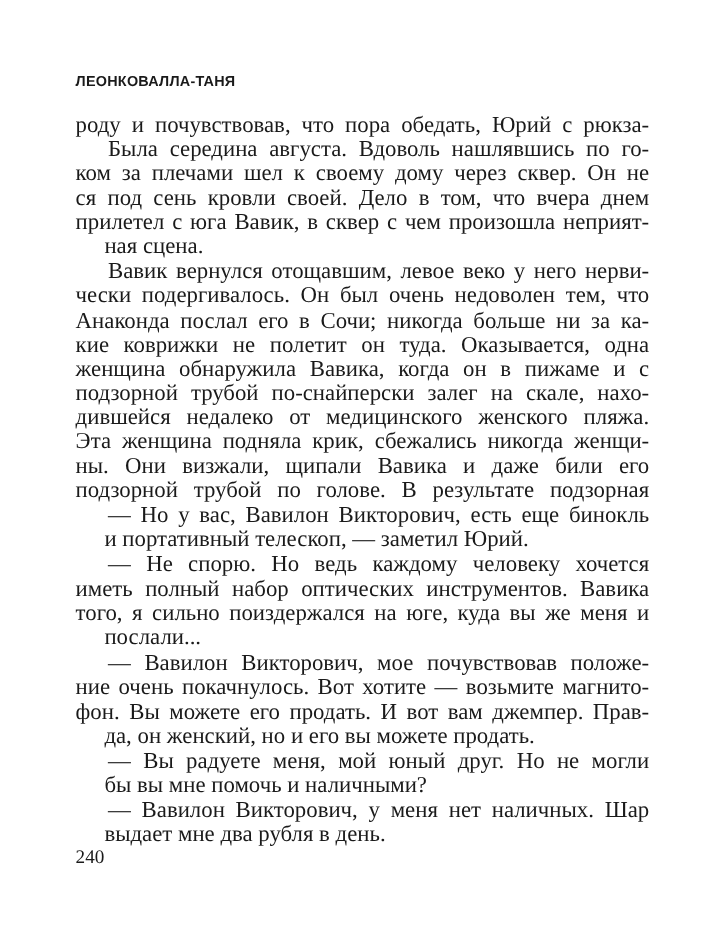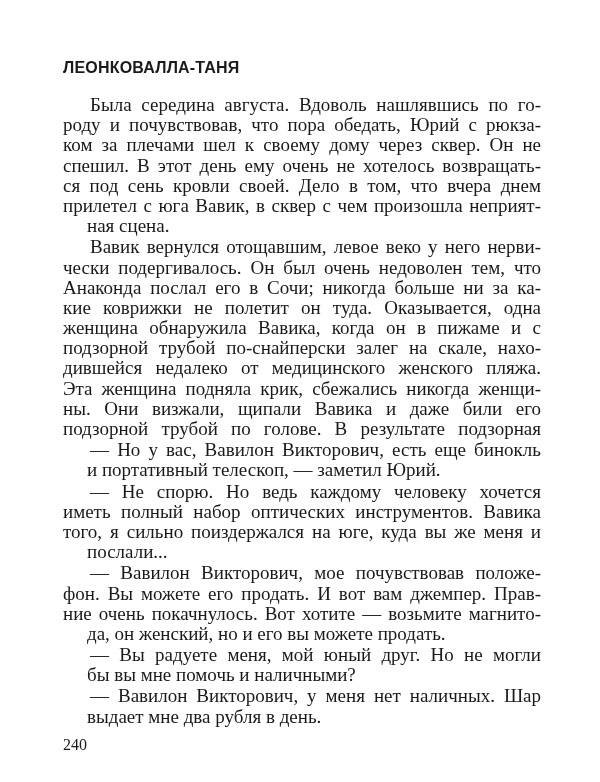--- a/index.html
+++ b/index.html
@@ -4,47 +4,46 @@
 <style>
   html, body { margin: 0; padding: 0; background: #ffffff; }
   body { width: 600px; height: 782px; position: relative; overflow: hidden; }
   .page {
     position: absolute; left: 63px; top: 58px; width: 478px;
     font-family: "Liberation Serif", "DejaVu Serif", serif;
     color: #1a1a1a;
   }
   .header {
     font-family: "Liberation Sans", "DejaVu Sans", sans-serif;
-    font-weight: bold; font-size: 16px; letter-spacing: 0.2px;
+    font-weight: bold; font-size: 12px; letter-spacing: 0.2px;
     margin: 0 0 17px 0; line-height: 20px;
   }
   .line {
     font-size: 19px; line-height: 20.2px; height: 20.2px;
     white-space: nowrap; text-align: justify; text-align-last: justify;
     transform-origin: left; letter-spacing: 0px;
   }
   .line.indent { padding-left: 27px; }
   .line.last { text-align-last: left; margin-left: 24px; }
   .para { margin-bottom: 1px; }
   .pagenum {
-    position: absolute; left: 63px; top: 736px;
+    position: absolute; left: 63px; top: 706px;
     font-family: "Liberation Serif", "DejaVu Serif", serif; font-size: 16px; color: #1a1a1a;
   }
 </style>
 </head>
 <body>
 
 <div class="page">
   <div class="header">ЛЕОНКОВАЛЛА-ТАНЯ</div>
   <div id="body-text">
       <div class="para">
+        <div class="line">роду и почувствовав, что пора обедать, Юрий с рюкза-</div>
         <div class="line indent">Была середина августа. Вдоволь нашлявшись по го-</div>
-        <div class="line">роду и почувствовав, что пора обедать, Юрий с рюкза-</div>
         <div class="line">ком за плечами шел к своему дому через сквер. Он не</div>
-        <div class="line">спешил. В этот день ему очень не хотелось возвращать-</div>
         <div class="line">ся под сень кровли своей. Дело в том, что вчера днем</div>
         <div class="line">прилетел с юга Вавик, в сквер с чем произошла неприят-</div>
         <div class="line last">ная сцена.</div>
       </div>
       <div class="para">
         <div class="line indent">Вавик вернулся отощавшим, левое веко у него нерви-</div>
         <div class="line">чески подергивалось. Он был очень недоволен тем, что</div>
         <div class="line">Анаконда послал его в Сочи; никогда больше ни за ка-</div>
         <div class="line">кие коврижки не полетит он туда. Оказывается, одна</div>
         <div class="line">женщина обнаружила Вавика, когда он в пижаме и с</div>
@@ -59,22 +58,22 @@
         <div class="line last">и портативный телескоп, — заметил Юрий.</div>
       </div>
       <div class="para">
         <div class="line indent">— Не спорю. Но ведь каждому человеку хочется</div>
         <div class="line">иметь полный набор оптических инструментов. Вавика</div>
         <div class="line">того, я сильно поиздержался на юге, куда вы же меня и</div>
         <div class="line last">послали...</div>
       </div>
       <div class="para">
         <div class="line indent">— Вавилон Викторович, мое почувствовав положе-</div>
+        <div class="line">ние очень покачнулось. Вот хотите — возьмите магнито-</div>
         <div class="line">фон. Вы можете его продать. И вот вам джемпер. Прав-</div>
-        <div class="line">ние очень покачнулось. Вот хотите — возьмите магнито-</div>
         <div class="line last">да, он женский, но и его вы можете продать.</div>
       </div>
       <div class="para">
         <div class="line indent">— Вы радуете меня, мой юный друг. Но не могли</div>
         <div class="line last">бы вы мне помочь и наличными?</div>
       </div>
       <div class="para">
         <div class="line indent">— Вавилон Викторович, у меня нет наличных. Шар</div>
         <div class="line last">выдает мне два рубля в день.</div>
       </div>

